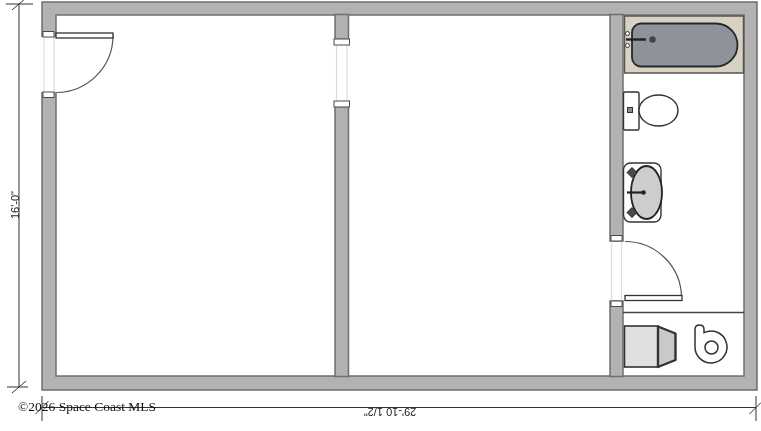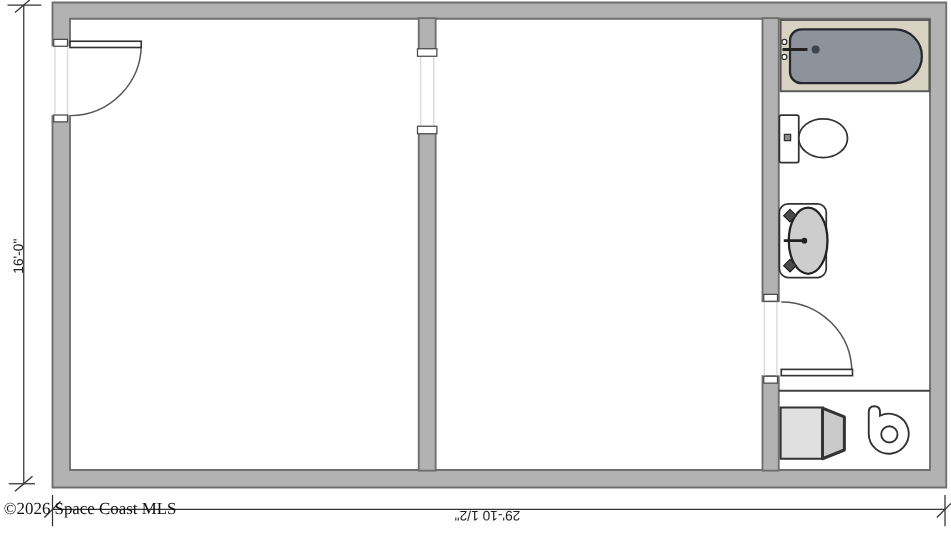--- a/index.html
+++ b/index.html
@@ -26,21 +26,21 @@
   .faucet-dot{fill:#222;}
   .partition{stroke:#444;stroke-width:1.6;}
   .washer-body{fill:var(--appliance,#e0e0e0);stroke:#333;stroke-width:1.6;}
   .washer-front{fill:#c9c9c9;stroke:#333;stroke-width:2.4;stroke-linejoin:round;}
   .wh{fill:#fff;stroke:#333;stroke-width:1.5;}
   .dim line{stroke:#333;stroke-width:1;}
 
   .dim-text{position:absolute;font-size:11px;color:#222;white-space:nowrap;line-height:14px;}
   #dim-v{left:-15px;top:198px;width:60px;height:14px;text-align:center;transform:rotate(-90deg);}
   #dim-h{left:330px;top:405px;width:120px;height:14px;text-align:center;transform:rotate(180deg);}
-  #copyright{position:absolute;left:3px;top:399px;font-family:"Liberation Serif",serif;
+  #copyright{position:absolute;left:18px;top:399px;font-family:"Liberation Serif",serif;
              font-size:13.5px;color:#111;white-space:nowrap;}
 </style>
 </head>
 <body>
 
 <div id="stage">
 
   <svg width="761" height="431" viewBox="0 0 761 431">
 
     <g>

